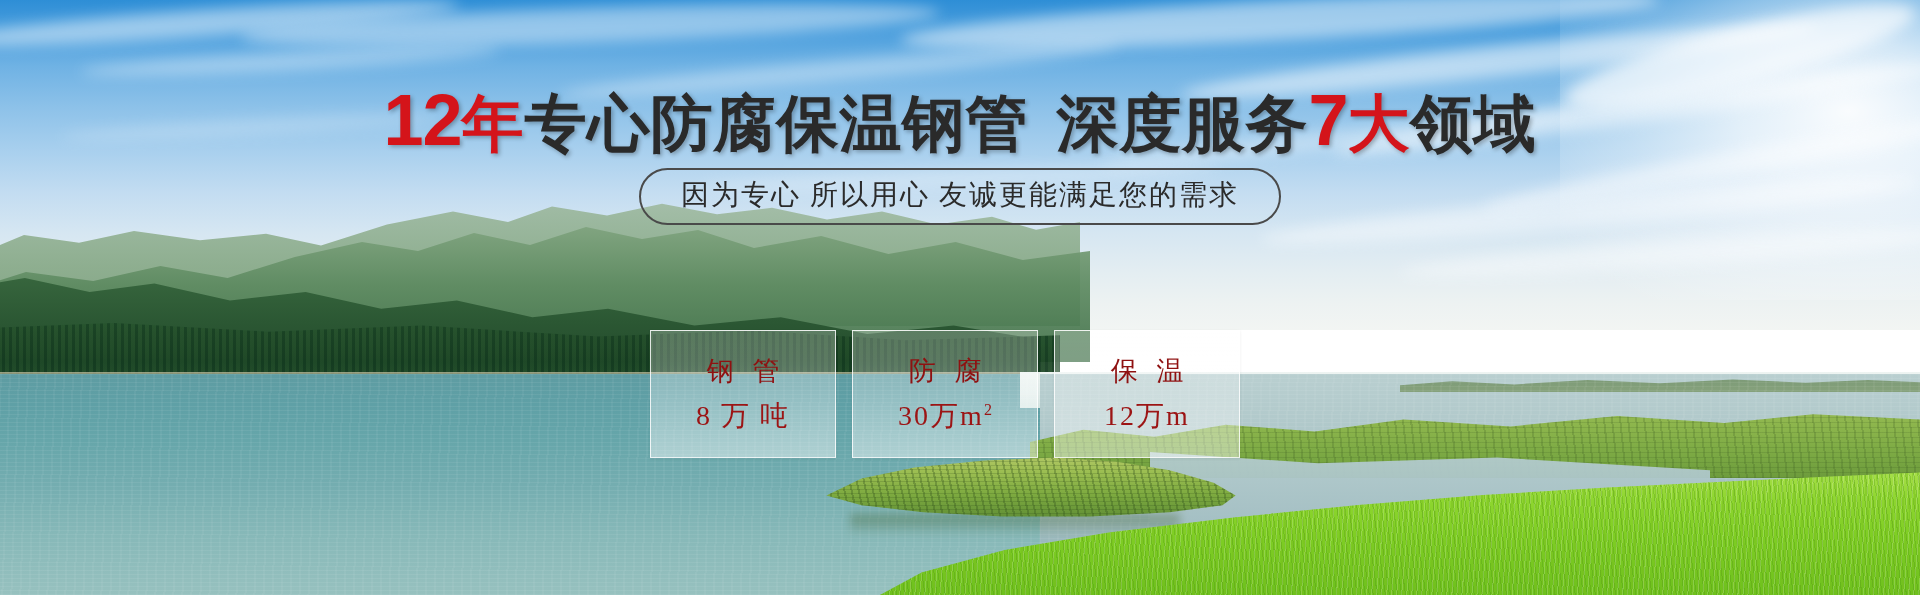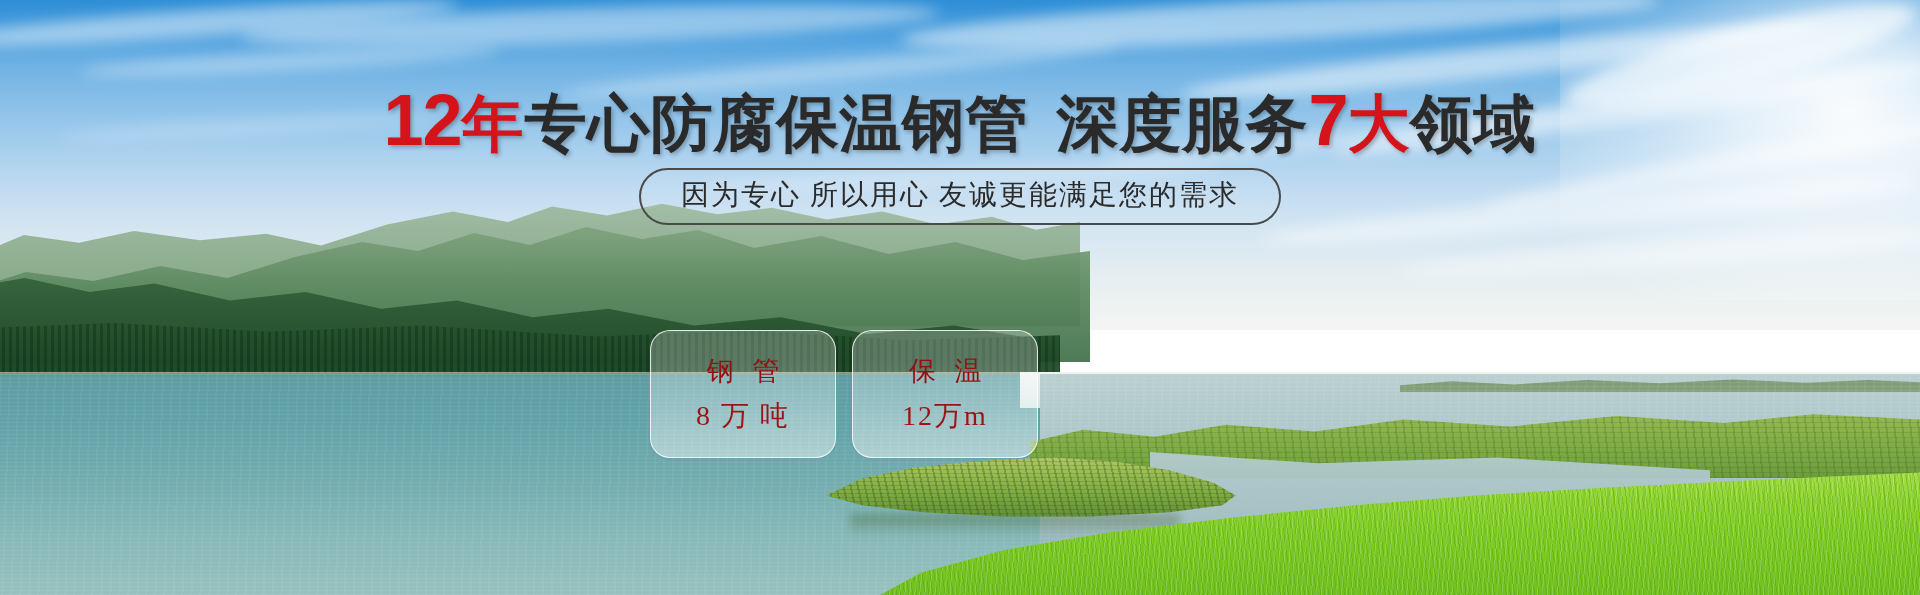--- a/index.html
+++ b/index.html
@@ -252,21 +252,21 @@
 
   
   .cards {
     position:absolute; left:650px; top:330px;
     display:flex; gap:16px;
     pointer-events:auto;
   }
   .card {
     width:186px; height:128px;
     border:1px solid rgba(255,255,255,.82);
-    border-radius:20px;
+    border-radius:0;
     background:linear-gradient(180deg, rgba(255,255,255,.24) 0%, rgba(255,255,255,.30) 45%, rgba(255,255,255,.46) 100%);
     display:flex; flex-direction:column;
     align-items:center; justify-content:center;
     gap:17px;
     box-shadow:0 1px 3px rgba(0,0,0,.07);
   }
   .card-title {
     font-size:27px;
     color:#8f1111;
     letter-spacing:6px;
@@ -346,20 +346,24 @@
       <div class="subline">因为专心 所以用心  友诚更能满足您的需求</div>
     </div>
 
     <div class="cards">
 
       <div class="card">
         <div class="card-title">钢 管</div>
         <div class="card-value"><span>8 万 吨</span></div>
       </div>
 
+      <div class="card">
+        <div class="card-title">防 腐</div>
+        <div class="card-value"><span>30万m</span><sup>2</sup></div>
+      </div>
 
       <div class="card">
         <div class="card-title">保 温</div>
         <div class="card-value"><span>12万m</span></div>
       </div>
 
     </div>
   </div>
 </div>
 

